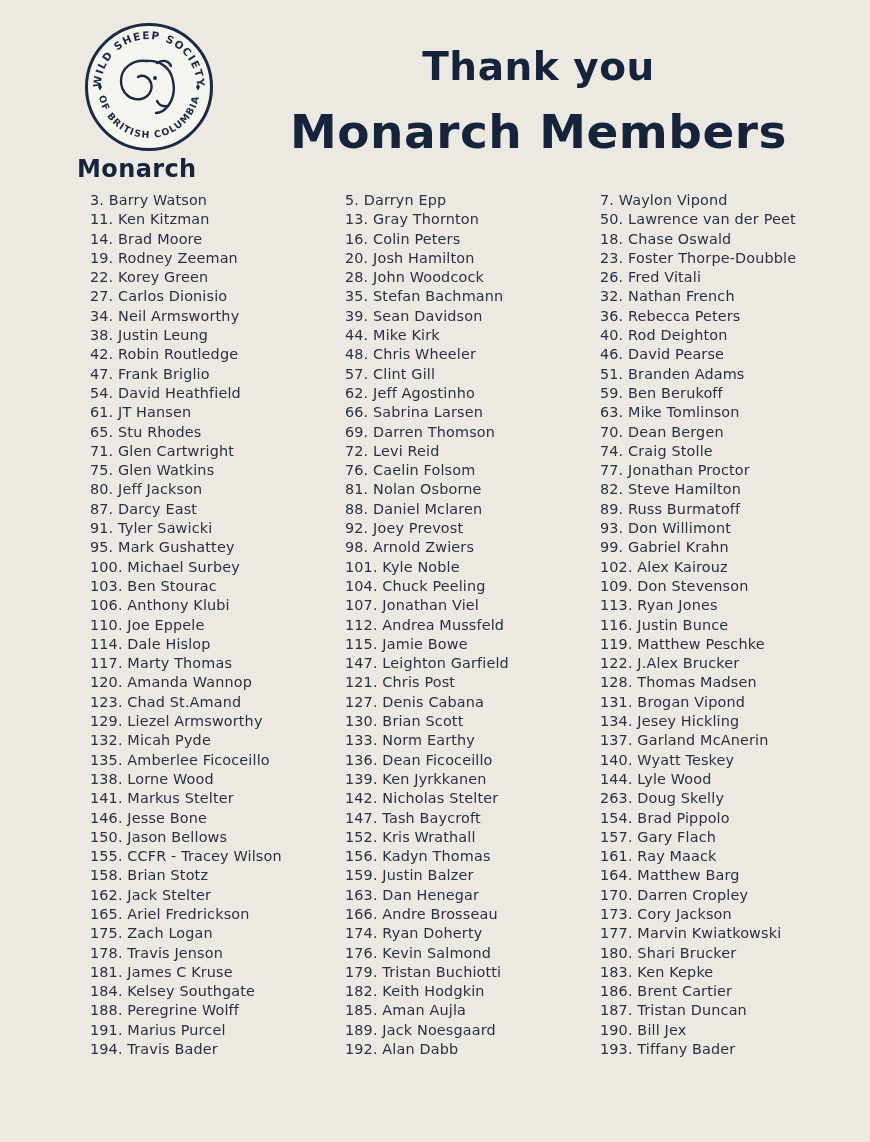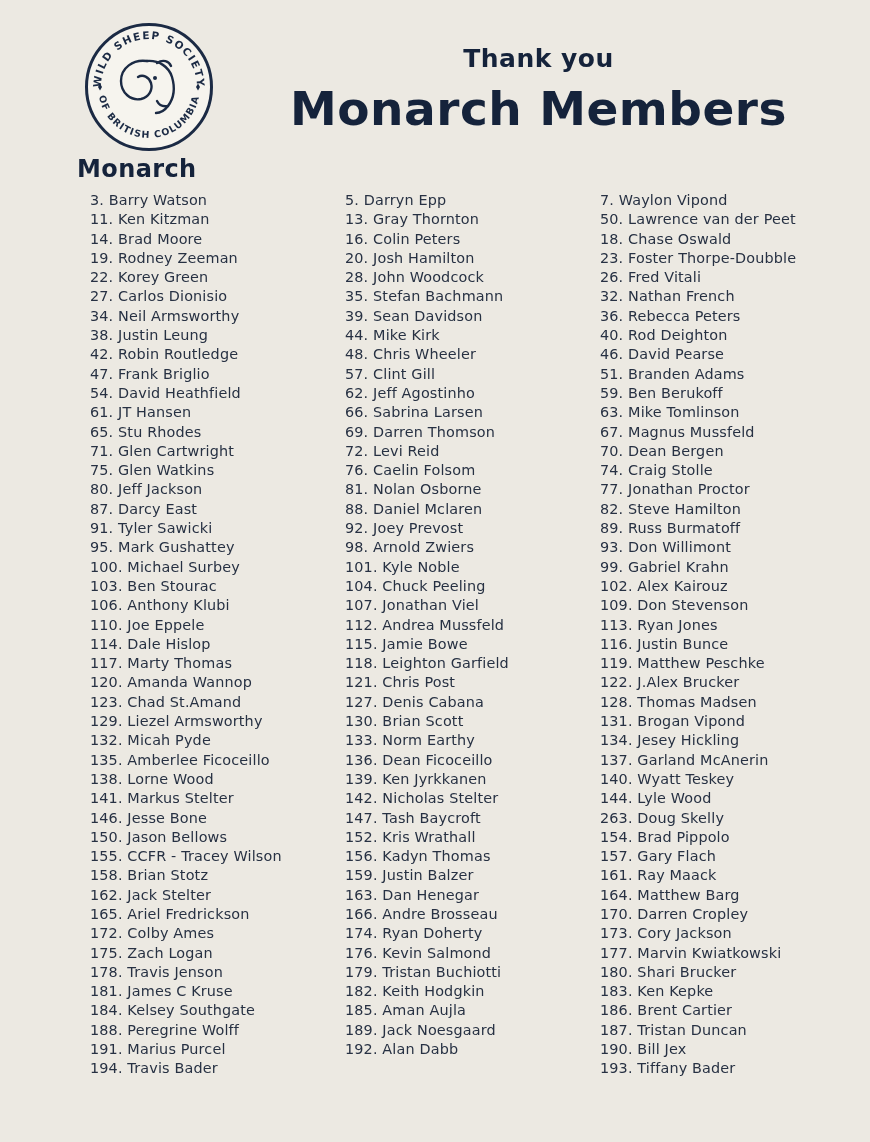--- a/index.html
+++ b/index.html
@@ -16,24 +16,24 @@
   .logo {
     position:absolute; left:83px; top:21px;
     width:132px; height:132px;
   }
   .logo svg { width:100%; height:100%; display:block; }
   .titles {
     position:absolute; left:215px; right:8px; top:44px;
     text-align:center; color:#15233b;
   }
   .thank-you {
-    font-size:25px; font-weight:600; letter-spacing:0.5px;
+    font-size:39px; font-weight:600; letter-spacing:0.5px;
   }
   .main-title {
-    margin-top:8px; font-size:47px; font-weight:700; letter-spacing:0.5px;
+    margin-top:15px; font-size:47px; font-weight:700; letter-spacing:0.5px;
   }
   .section-label {
     position:absolute; left:77px; top:155px;
     font-size:24px; font-weight:600; color:#15233b; letter-spacing:0.4px;
   }
   .columns {
     position:absolute; left:90px; top:191px; right:0;
     display:flex;
   }
   .col { width:255px; flex:0 0 255px; }
@@ -113,21 +113,20 @@
         <div class="member">132. Micah Pyde</div>
         <div class="member">135. Amberlee Ficoceillo</div>
         <div class="member">138. Lorne Wood</div>
         <div class="member">141. Markus Stelter</div>
         <div class="member">146. Jesse Bone</div>
         <div class="member">150. Jason Bellows</div>
         <div class="member">155. CCFR - Tracey Wilson</div>
         <div class="member">158. Brian Stotz</div>
         <div class="member">162. Jack Stelter</div>
         <div class="member">165. Ariel Fredrickson</div>
-        <div class="member">172. Colby Ames</div>
         <div class="member">175. Zach Logan</div>
         <div class="member">178. Travis Jenson</div>
         <div class="member">181. James C Kruse</div>
         <div class="member">184. Kelsey Southgate</div>
         <div class="member">188. Peregrine Wolff</div>
         <div class="member">191. Marius Purcel</div>
         <div class="member">194. Travis Bader</div>
       </div>
     <div class="col">
         <div class="member">5. Darryn Epp</div>
@@ -147,21 +146,21 @@
         <div class="member">76. Caelin Folsom</div>
         <div class="member">81. Nolan Osborne</div>
         <div class="member">88. Daniel Mclaren</div>
         <div class="member">92. Joey Prevost</div>
         <div class="member">98. Arnold Zwiers</div>
         <div class="member">101. Kyle Noble</div>
         <div class="member">104. Chuck Peeling</div>
         <div class="member">107. Jonathan Viel</div>
         <div class="member">112. Andrea Mussfeld</div>
         <div class="member">115. Jamie Bowe</div>
-        <div class="member">118. Leighton Garfield</div>
+        <div class="member">147. Leighton Garfield</div>
         <div class="member">121. Chris Post</div>
         <div class="member">127. Denis Cabana</div>
         <div class="member">130. Brian Scott</div>
         <div class="member">133. Norm Earthy</div>
         <div class="member">136. Dean Ficoceillo</div>
         <div class="member">139. Ken Jyrkkanen</div>
         <div class="member">142. Nicholas Stelter</div>
         <div class="member">147. Tash Baycroft</div>
         <div class="member">152. Kris Wrathall</div>
         <div class="member">156. Kadyn Thomas</div>
@@ -182,21 +181,20 @@
         <div class="member">18. Chase Oswald</div>
         <div class="member">23. Foster Thorpe-Doubble</div>
         <div class="member">26. Fred Vitali</div>
         <div class="member">32. Nathan French</div>
         <div class="member">36. Rebecca Peters</div>
         <div class="member">40. Rod Deighton</div>
         <div class="member">46. David Pearse</div>
         <div class="member">51. Branden Adams</div>
         <div class="member">59. Ben Berukoff</div>
         <div class="member">63. Mike Tomlinson</div>
-        <div class="member">67. Magnus Mussfeld</div>
         <div class="member">70. Dean Bergen</div>
         <div class="member">74. Craig Stolle</div>
         <div class="member">77. Jonathan Proctor</div>
         <div class="member">82. Steve Hamilton</div>
         <div class="member">89. Russ Burmatoff</div>
         <div class="member">93. Don Willimont</div>
         <div class="member">99. Gabriel Krahn</div>
         <div class="member">102. Alex Kairouz</div>
         <div class="member">109. Don Stevenson</div>
         <div class="member">113. Ryan Jones</div>

